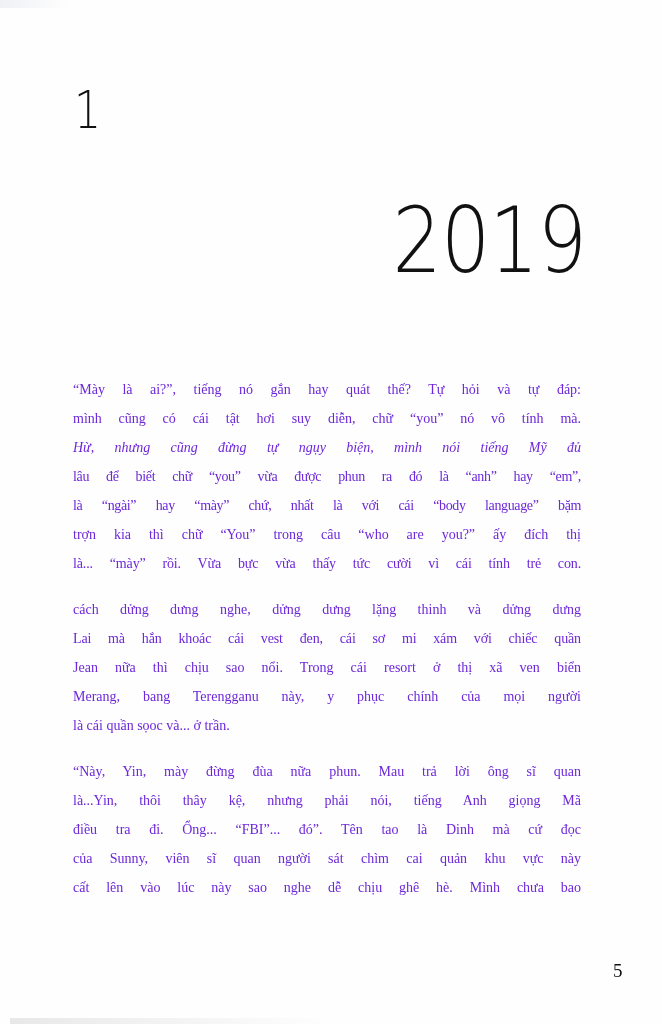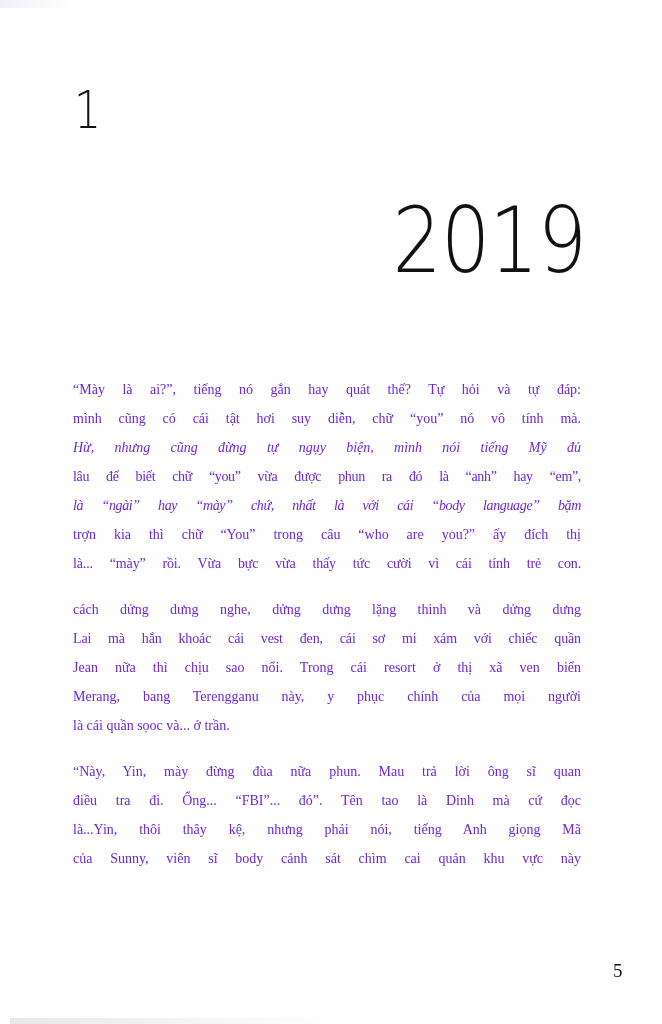--- a/index.html
+++ b/index.html
@@ -100,35 +100,36 @@
 
   <div class="chapter-number">1</div>
   <div class="chapter-year">2019</div>
 
   <div class="body-text">
     <p>
       <span class="line" style="white-space: nowrap;">“Mày là ai?”, tiếng nó gắn hay quát thế? Tự hỏi và tự đáp:</span>
       <span class="line" style="white-space: nowrap;">mình cũng có cái tật hơi suy diễn, chữ “you” nó vô tính mà.</span>
       <span class="line" style="white-space: nowrap; font-style: italic;">Hừ, nhưng cũng đừng tự ngụy biện, mình nói tiếng Mỹ đủ</span>
       <span class="line" style="white-space: nowrap; letter-spacing: -0.333333px;">lâu để biết chữ “you” vừa được phun ra đó là “anh” hay “em”,</span>
-      <span class="line" style="white-space: nowrap; letter-spacing: -0.366667px; font-style: italic;">là “ngài” hay “mày” chứ, nhất là với cái “body language” bặm</span>
+      <span class="line" style="white-space: nowrap; letter-spacing: -0.366667px;">là “ngài” hay “mày” chứ, nhất là với cái “body language” bặm</span>
       <span class="line" style="white-space: nowrap;">trợn kia thì chữ “You” trong câu “who are you?” ấy đích thị</span>
       <span class="line" style="white-space: nowrap; letter-spacing: -0.142857px;">là... “mày” rồi. Vừa bực vừa thấy tức cười vì cái tính trẻ con.</span>
     </p>
     <p>
       <span class="line" style="white-space: nowrap;">cách dửng dưng nghe, dửng dưng lặng thinh và dửng dưng</span>
       <span class="line" style="white-space: nowrap; letter-spacing: -0.118644px;">Lai mà hắn khoác cái vest đen, cái sơ mi xám với chiếc quần</span>
       <span class="line" style="white-space: nowrap;">Jean nữa thì chịu sao nổi. Trong cái resort ở thị xã ven biển</span>
       <span class="line" style="white-space: nowrap;">Merang, bang Terengganu này, y phục chính của mọi người</span>
       <span class="line last">là cái quần sọoc và... ở trần.</span>
     </p>
     <p>
       <span class="line" style="white-space: nowrap;">“Này, Yin, mày đừng đùa nữa phun. Mau trả lời ông sĩ quan</span>
+      <span class="line" style="white-space: nowrap;">là...Yin, thôi thây kệ, nhưng phải nói, tiếng Anh giọng Mã</span>
       <span class="line" style="white-space: nowrap;">điều tra đi. Ổng... “FBI”... đó”. Tên tao là Dinh mà cứ đọc</span>
-      <span class="line" style="white-space: nowrap;">là...Yin, thôi thây kệ, nhưng phải nói, tiếng Anh giọng Mã</span>
-      <span class="line" style="white-space: nowrap;">của Sunny, viên sĩ body cảnh sát chìm cai quản khu vực này</span>
+      <span class="line" style="white-space: nowrap;">của Sunny, viên sĩ quan người sát chìm cai quản khu vực này</span>
+      <span class="line" style="white-space: nowrap;">cất lên vào lúc này sao nghe dễ chịu ghê hè. Mình chưa bao</span>
     </p>
   </div>
 
   <div class="page-number">5</div>
 
   <div class="scan-smudge-bottom"></div>
 </div>
 
 </body></html>

